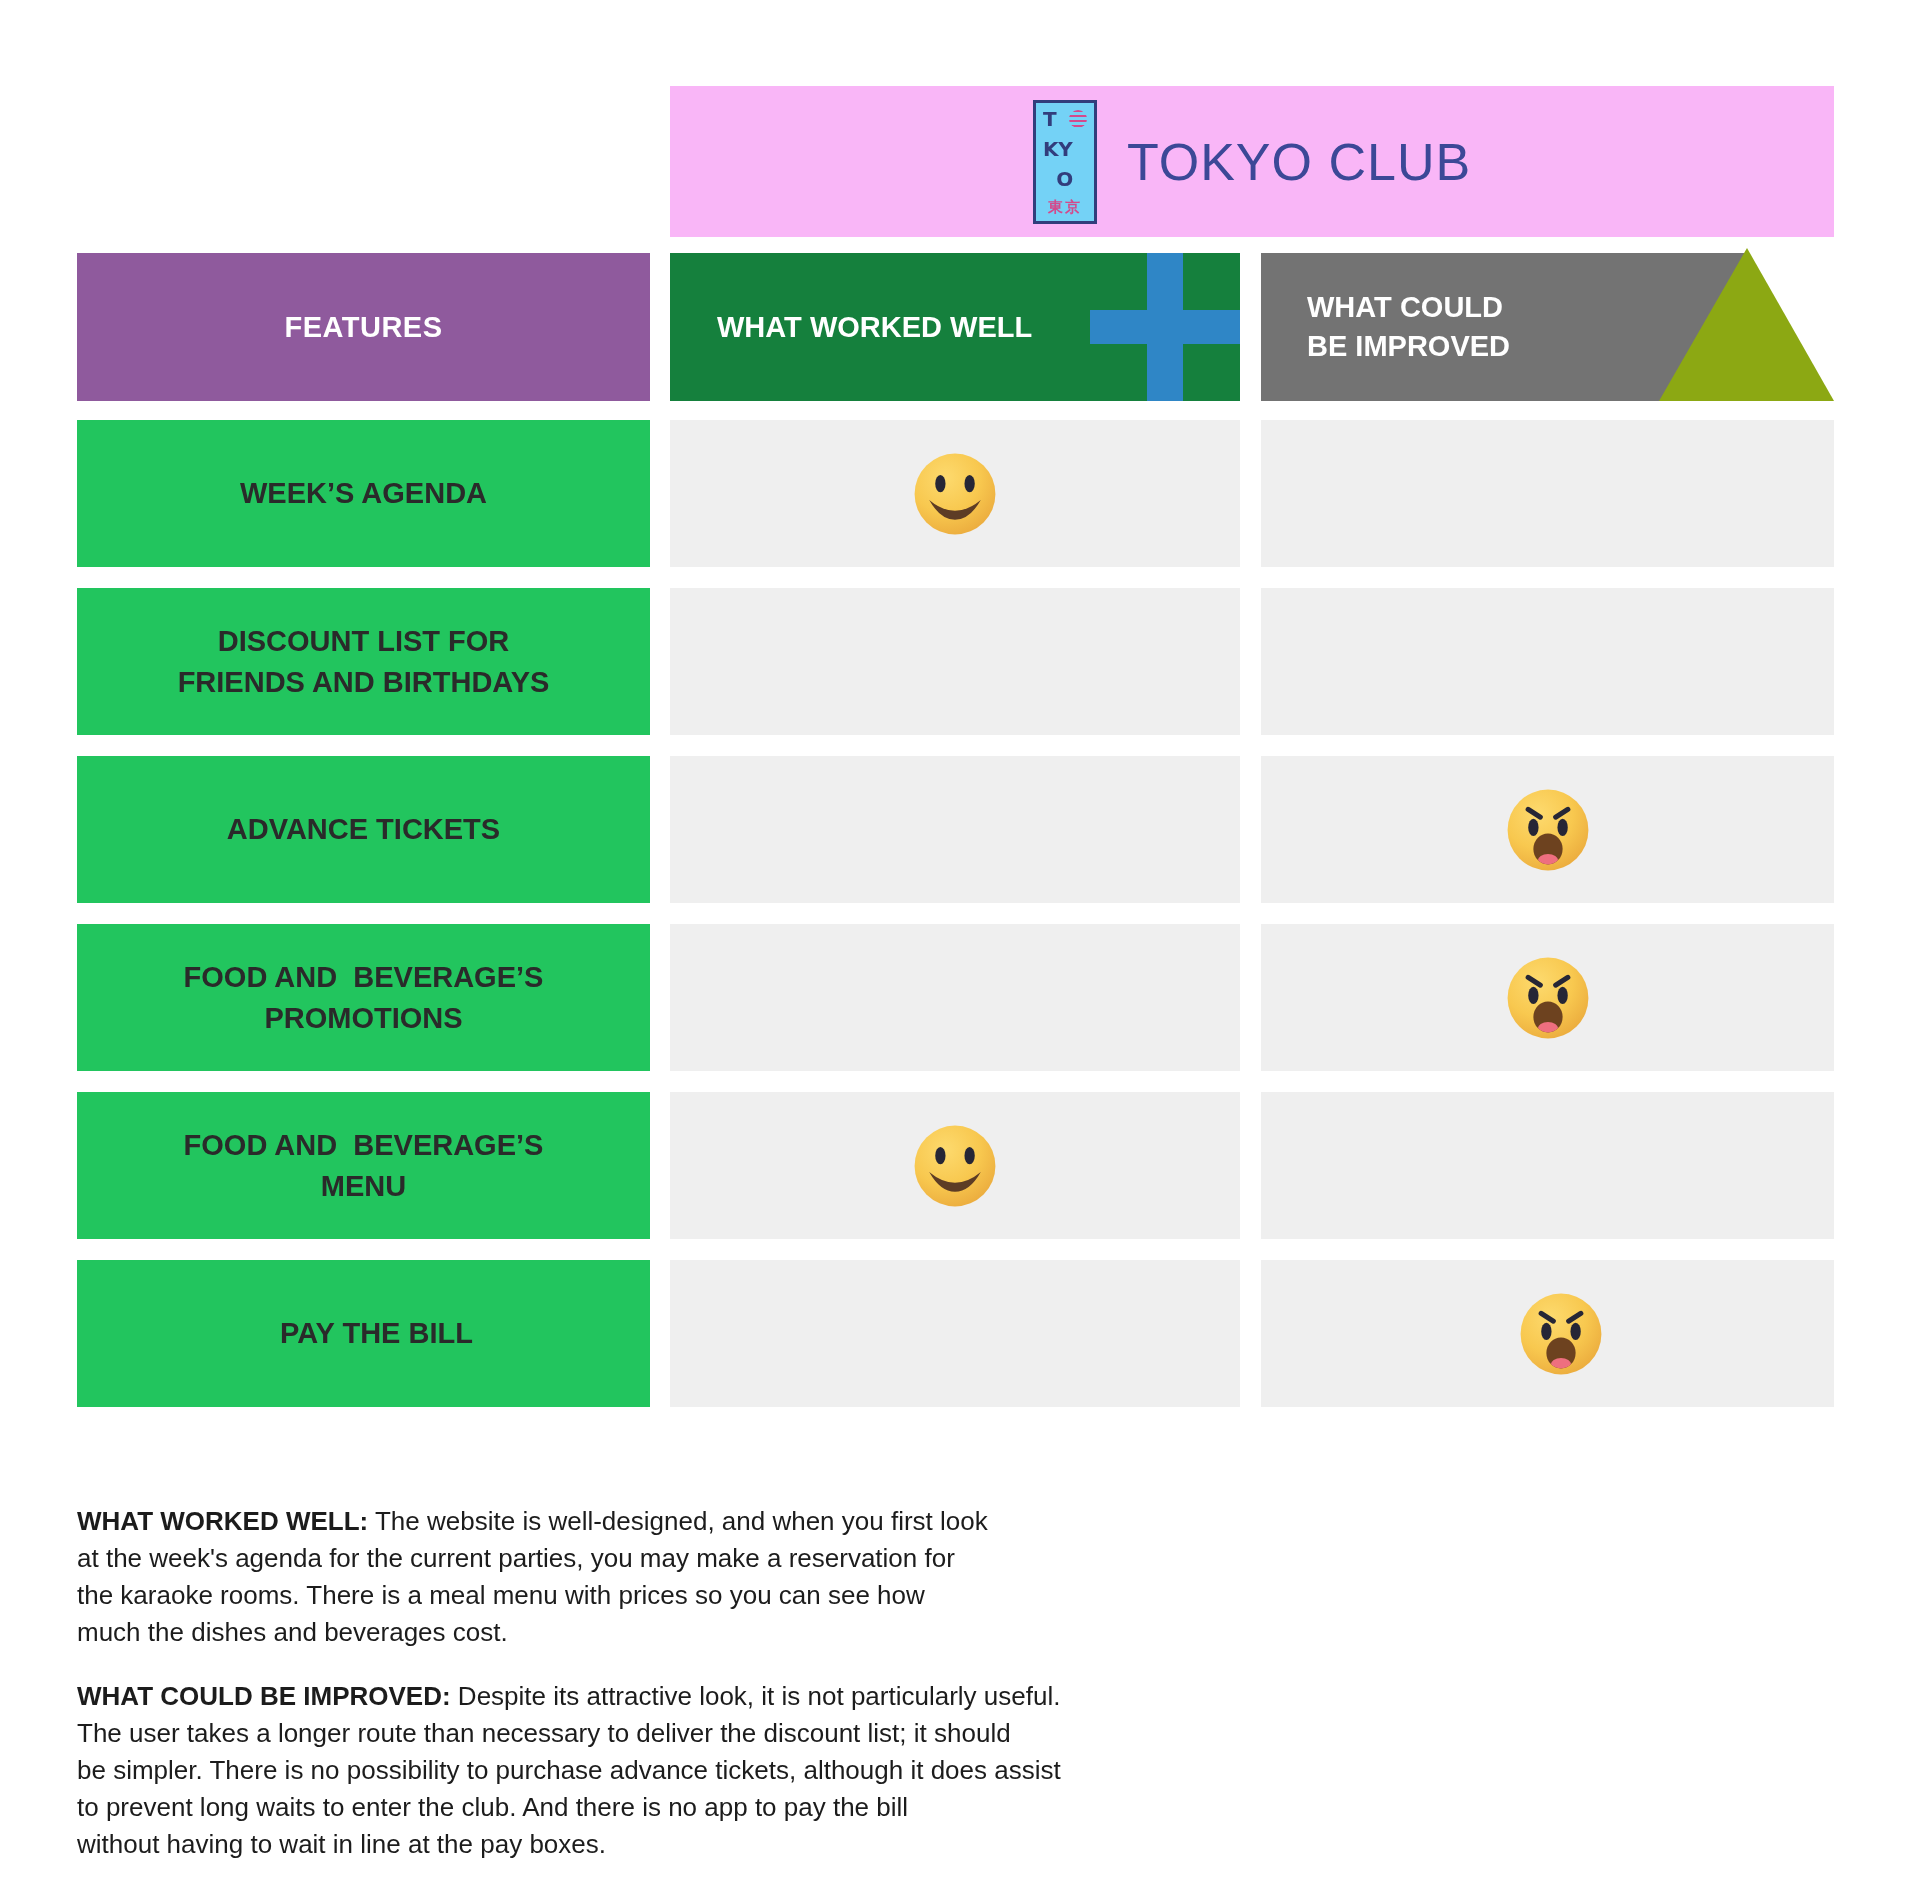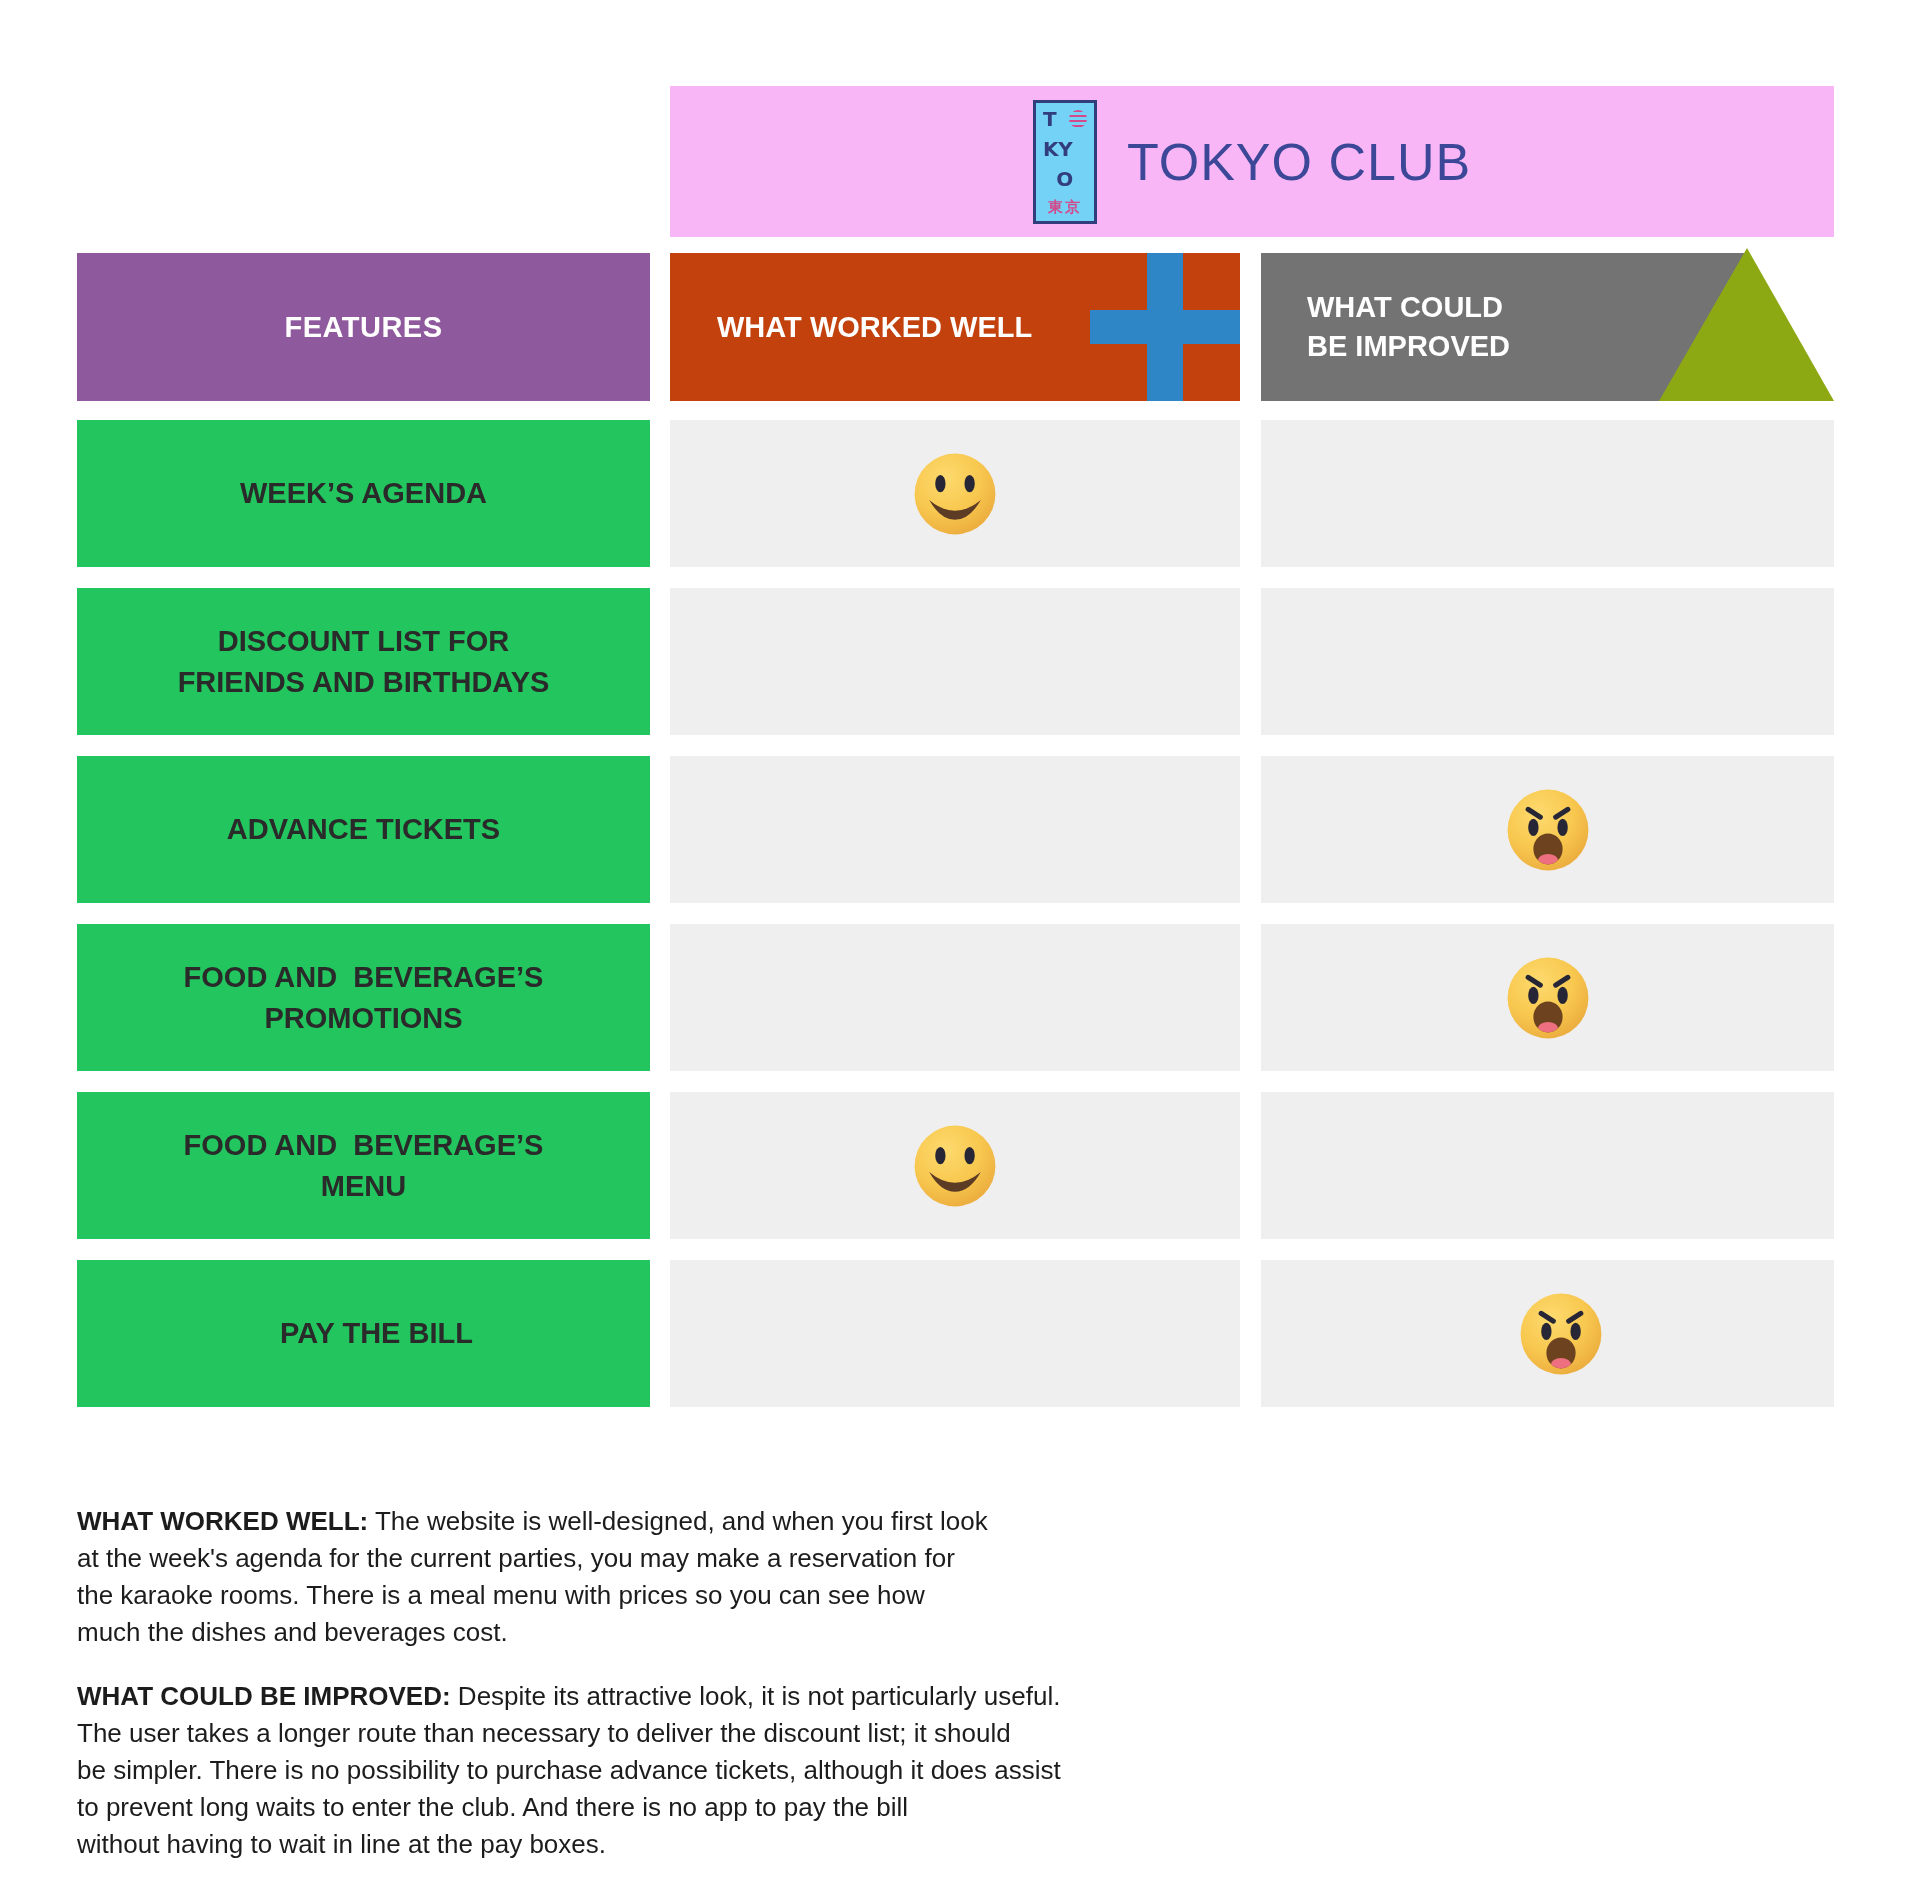--- a/index.html
+++ b/index.html
@@ -20,21 +20,21 @@
   .logo-row.center{justify-content:center;}
   .logo-dot{width:18px;height:18px;border-radius:50%;
             background:repeating-linear-gradient(to bottom,#d34a8c 0 2.5px,#74d2f6 2.5px 5px);}
   .logo-kanji{color:#d34a8c;font-size:15px;font-weight:bold;letter-spacing:2px;line-height:1;}
   .banner-title{font-size:52px;color:#3c4897;letter-spacing:1px;}
 
   
   .hdr{top:253px;height:148px;color:#ffffff;font-weight:bold;font-size:29px;
        display:flex;align-items:center;}
   .hdr-features{left:77px;width:573px;background:#8f5a9d;justify-content:center;letter-spacing:.5px;}
-  .hdr-worked{left:670px;width:570px;background:#c2410c;padding-left:47px;overflow:hidden;}
+  .hdr-worked{left:670px;width:570px;background:#15803d;padding-left:47px;overflow:hidden;}
   .hdr-worked .label{position:relative;z-index:2;}
   .plus-v{position:absolute;left:477px;top:0;width:36px;height:148px;background:#2f86c6;}
   .plus-h{position:absolute;left:420px;top:57px;width:150px;height:34px;background:#2f86c6;}
   .hdr-improved{left:1261px;width:483px;background:#737373;padding-left:46px;}
   .hdr-improved .label{position:relative;z-index:2;white-space:pre-line;line-height:1.35;}
   .tri-svg{position:absolute;left:0;top:-5px;width:573px;height:153px;z-index:1;}
 
   
   .row-label{left:77px;width:573px;background:#22c55e;color:#2a2a2a;font-weight:bold;
              font-size:29px;line-height:1.4;display:flex;align-items:center;justify-content:center;

